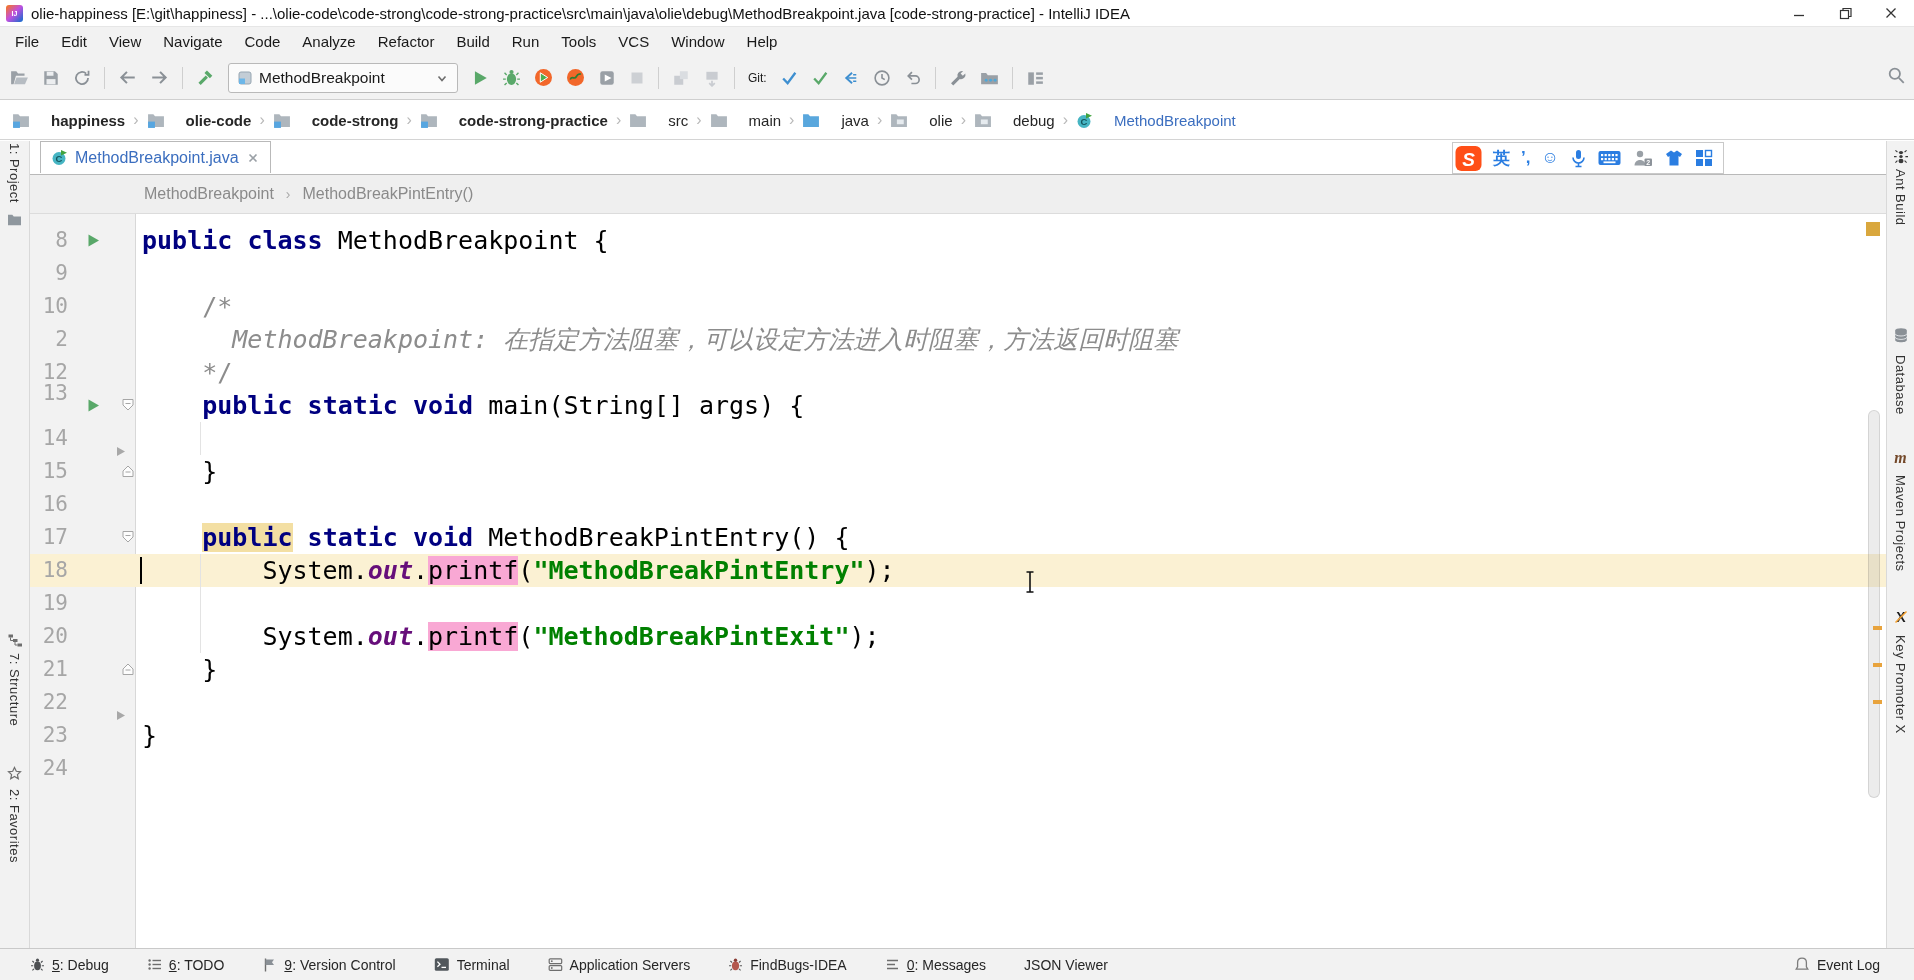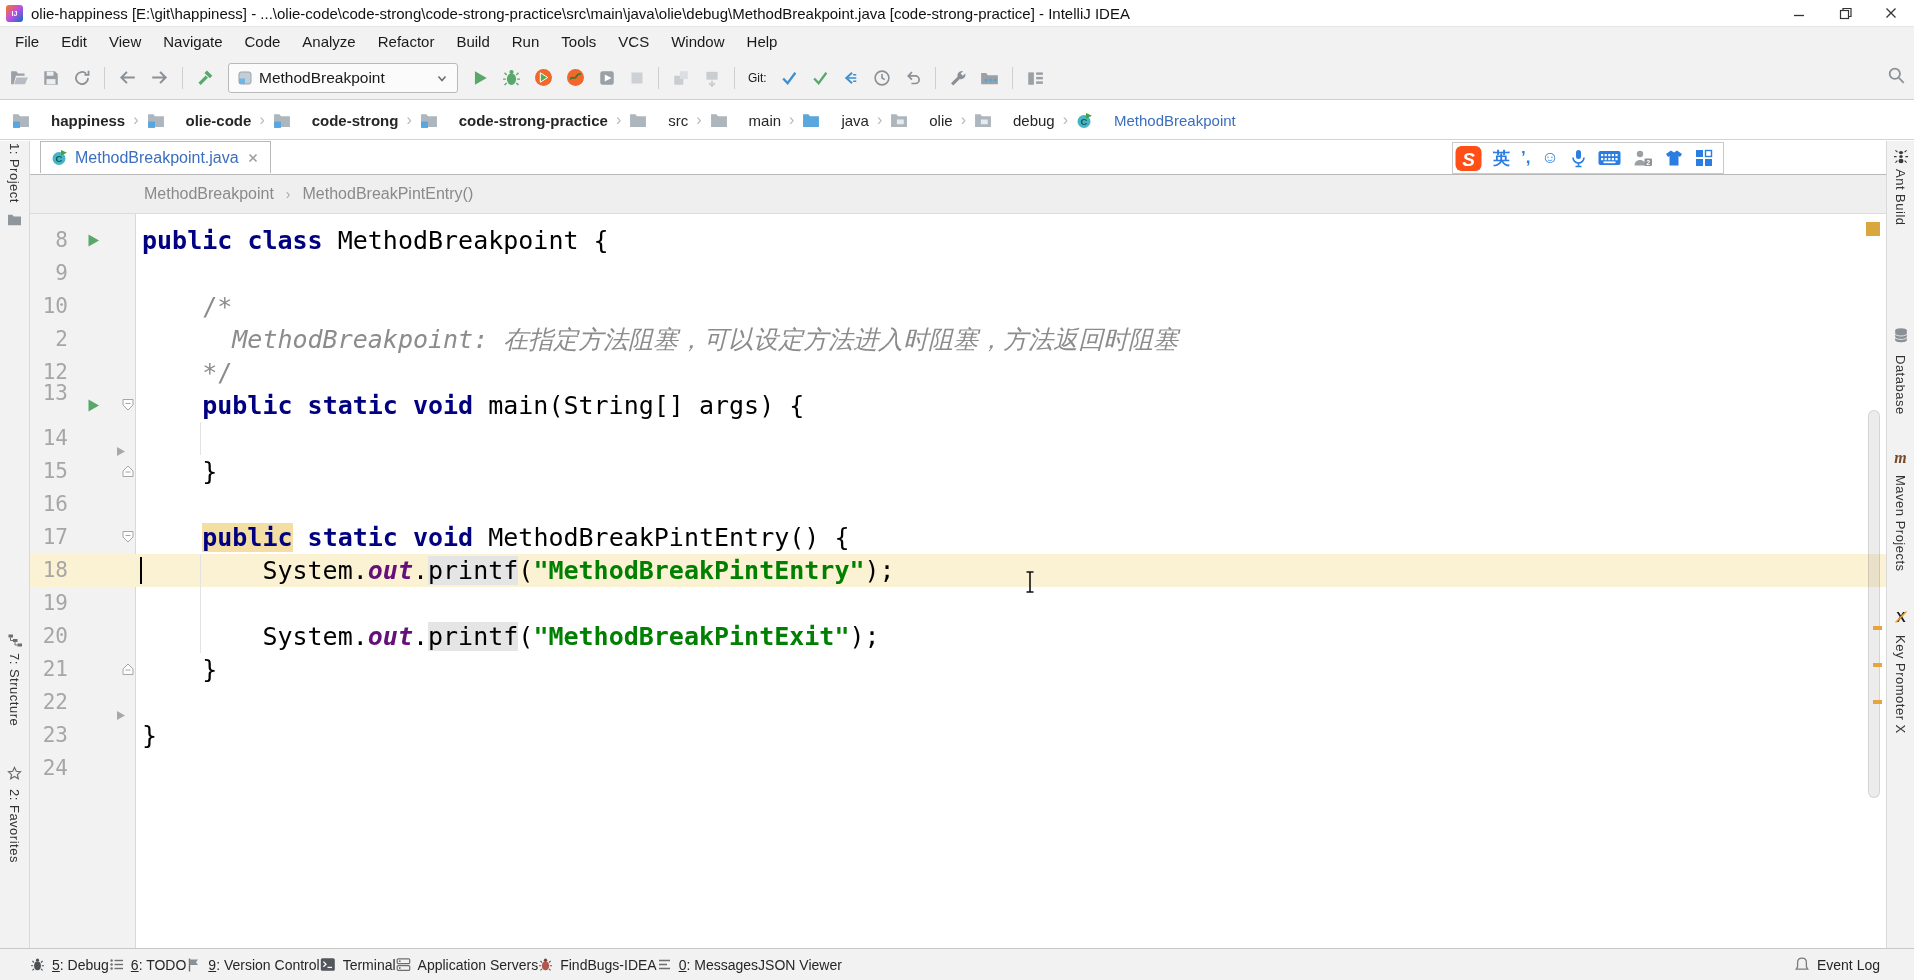--- a/index.html
+++ b/index.html
@@ -65,30 +65,30 @@
   .gico{position:absolute;}
   .code-line{left:112px;height:33px;line-height:33px;white-space:pre;
              font-family:"DejaVu Sans Mono",monospace;font-size:25px;}
   .s-p{color:#000000;}
   .s-kw{color:#000080;font-weight:bold;}
   .s-c{color:#8c8c8c;}
   .s-ci{color:#8c8c8c;font-style:italic;}
   .s-it{color:#000;font-style:italic;}
   .s-fl{color:#660E7A;font-style:italic;font-weight:bold;}
   .s-st{color:#008000;font-weight:bold;}
-  .s-h{color:#000;background:#e5e5e5;}
+  .s-h{color:#000;background:#f9a8d4;}
   .s-kwh{color:#000080;font-weight:bold;background:#F3DFA3;}
   #caret{left:110px;width:2px;height:27px;background:#000;}
   #err-square{left:1836px;top:8px;width:14px;height:14px;background:#D9A73D;}
   #scroll-thumb{left:1838px;top:196px;width:12px;height:388px;background:rgba(150,150,150,.18);
                 border:1px solid rgba(0,0,0,.10);border-radius:6px;box-sizing:border-box;}
   .stripe-mark{left:1843px;width:9px;height:4px;background:#E8A33D;}
   
   #statusbar{left:0;top:948px;width:1914px;height:32px;background:#f2f2f2;border-top:1px solid #c9c9c9;
-             display:flex;align-items:center;padding-left:30px;box-sizing:border-box;font-size:14px;color:#262626;}
+             display:flex;align-items:center;gap:38px;padding-left:30px;box-sizing:border-box;font-size:14px;color:#262626;}
   .sb-item{display:flex;align-items:center;gap:7px;white-space:nowrap;}
   #sb-right{margin-left:auto;margin-right:34px;display:flex;align-items:center;gap:7px;}
 </style>
 </head>
 <body>
 
 <div class="app">
 
   <div class="abs" id="titlebar">
     <div id="app-logo">IJ</div>

